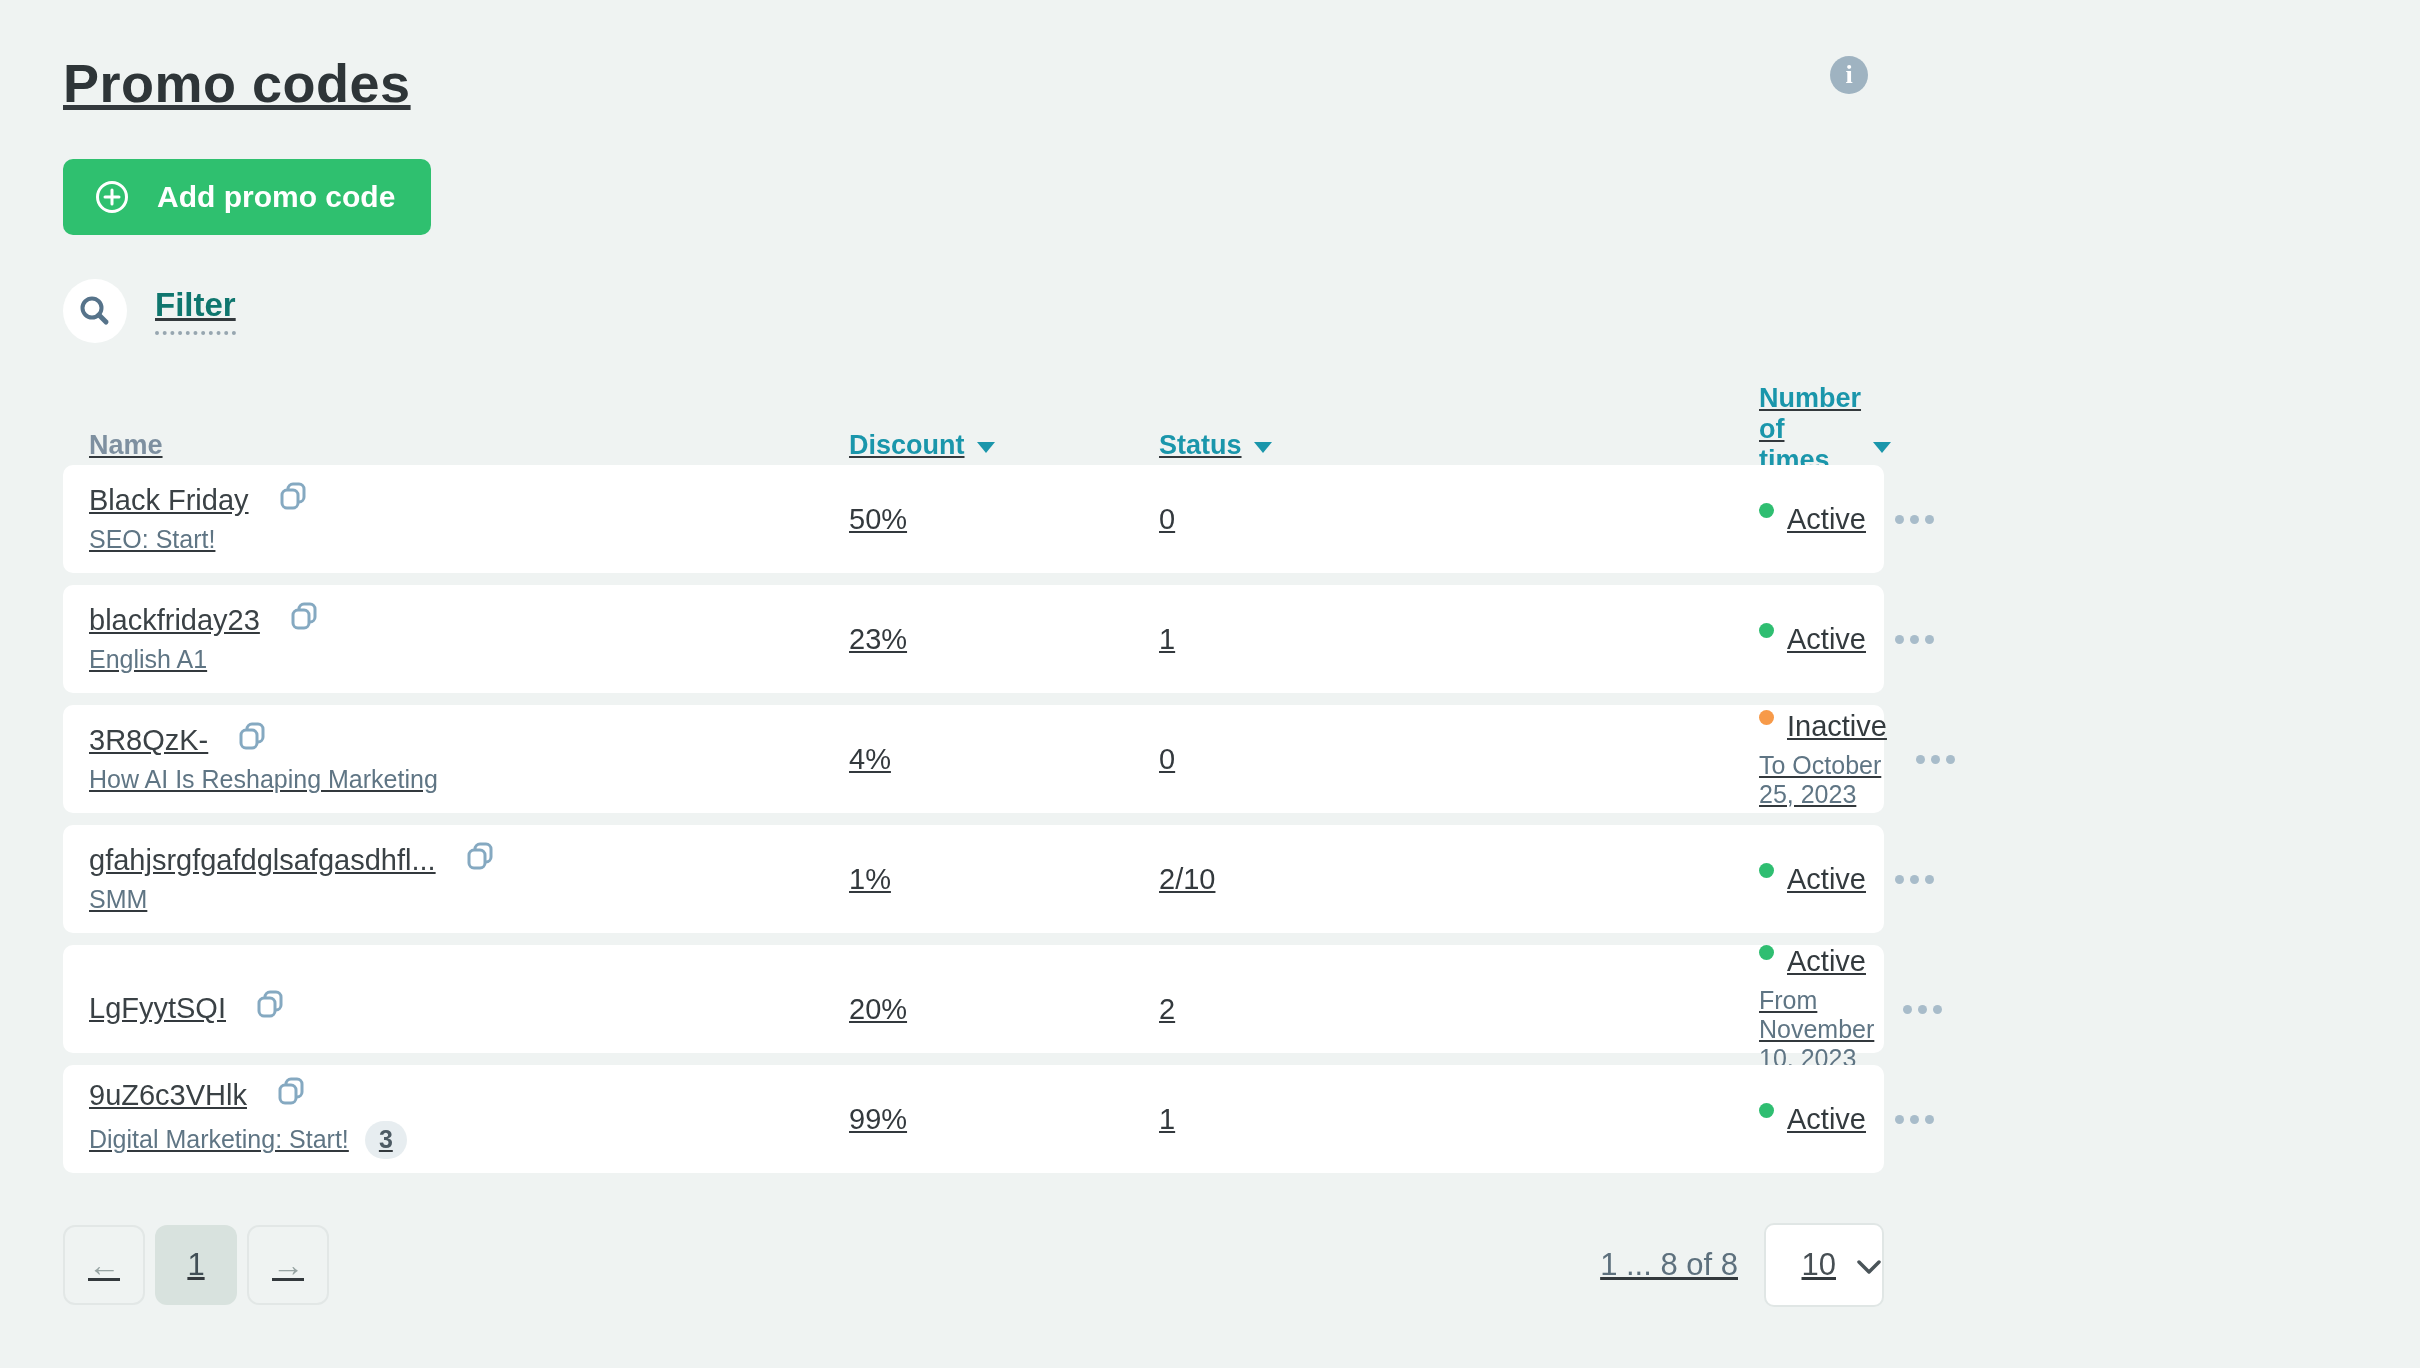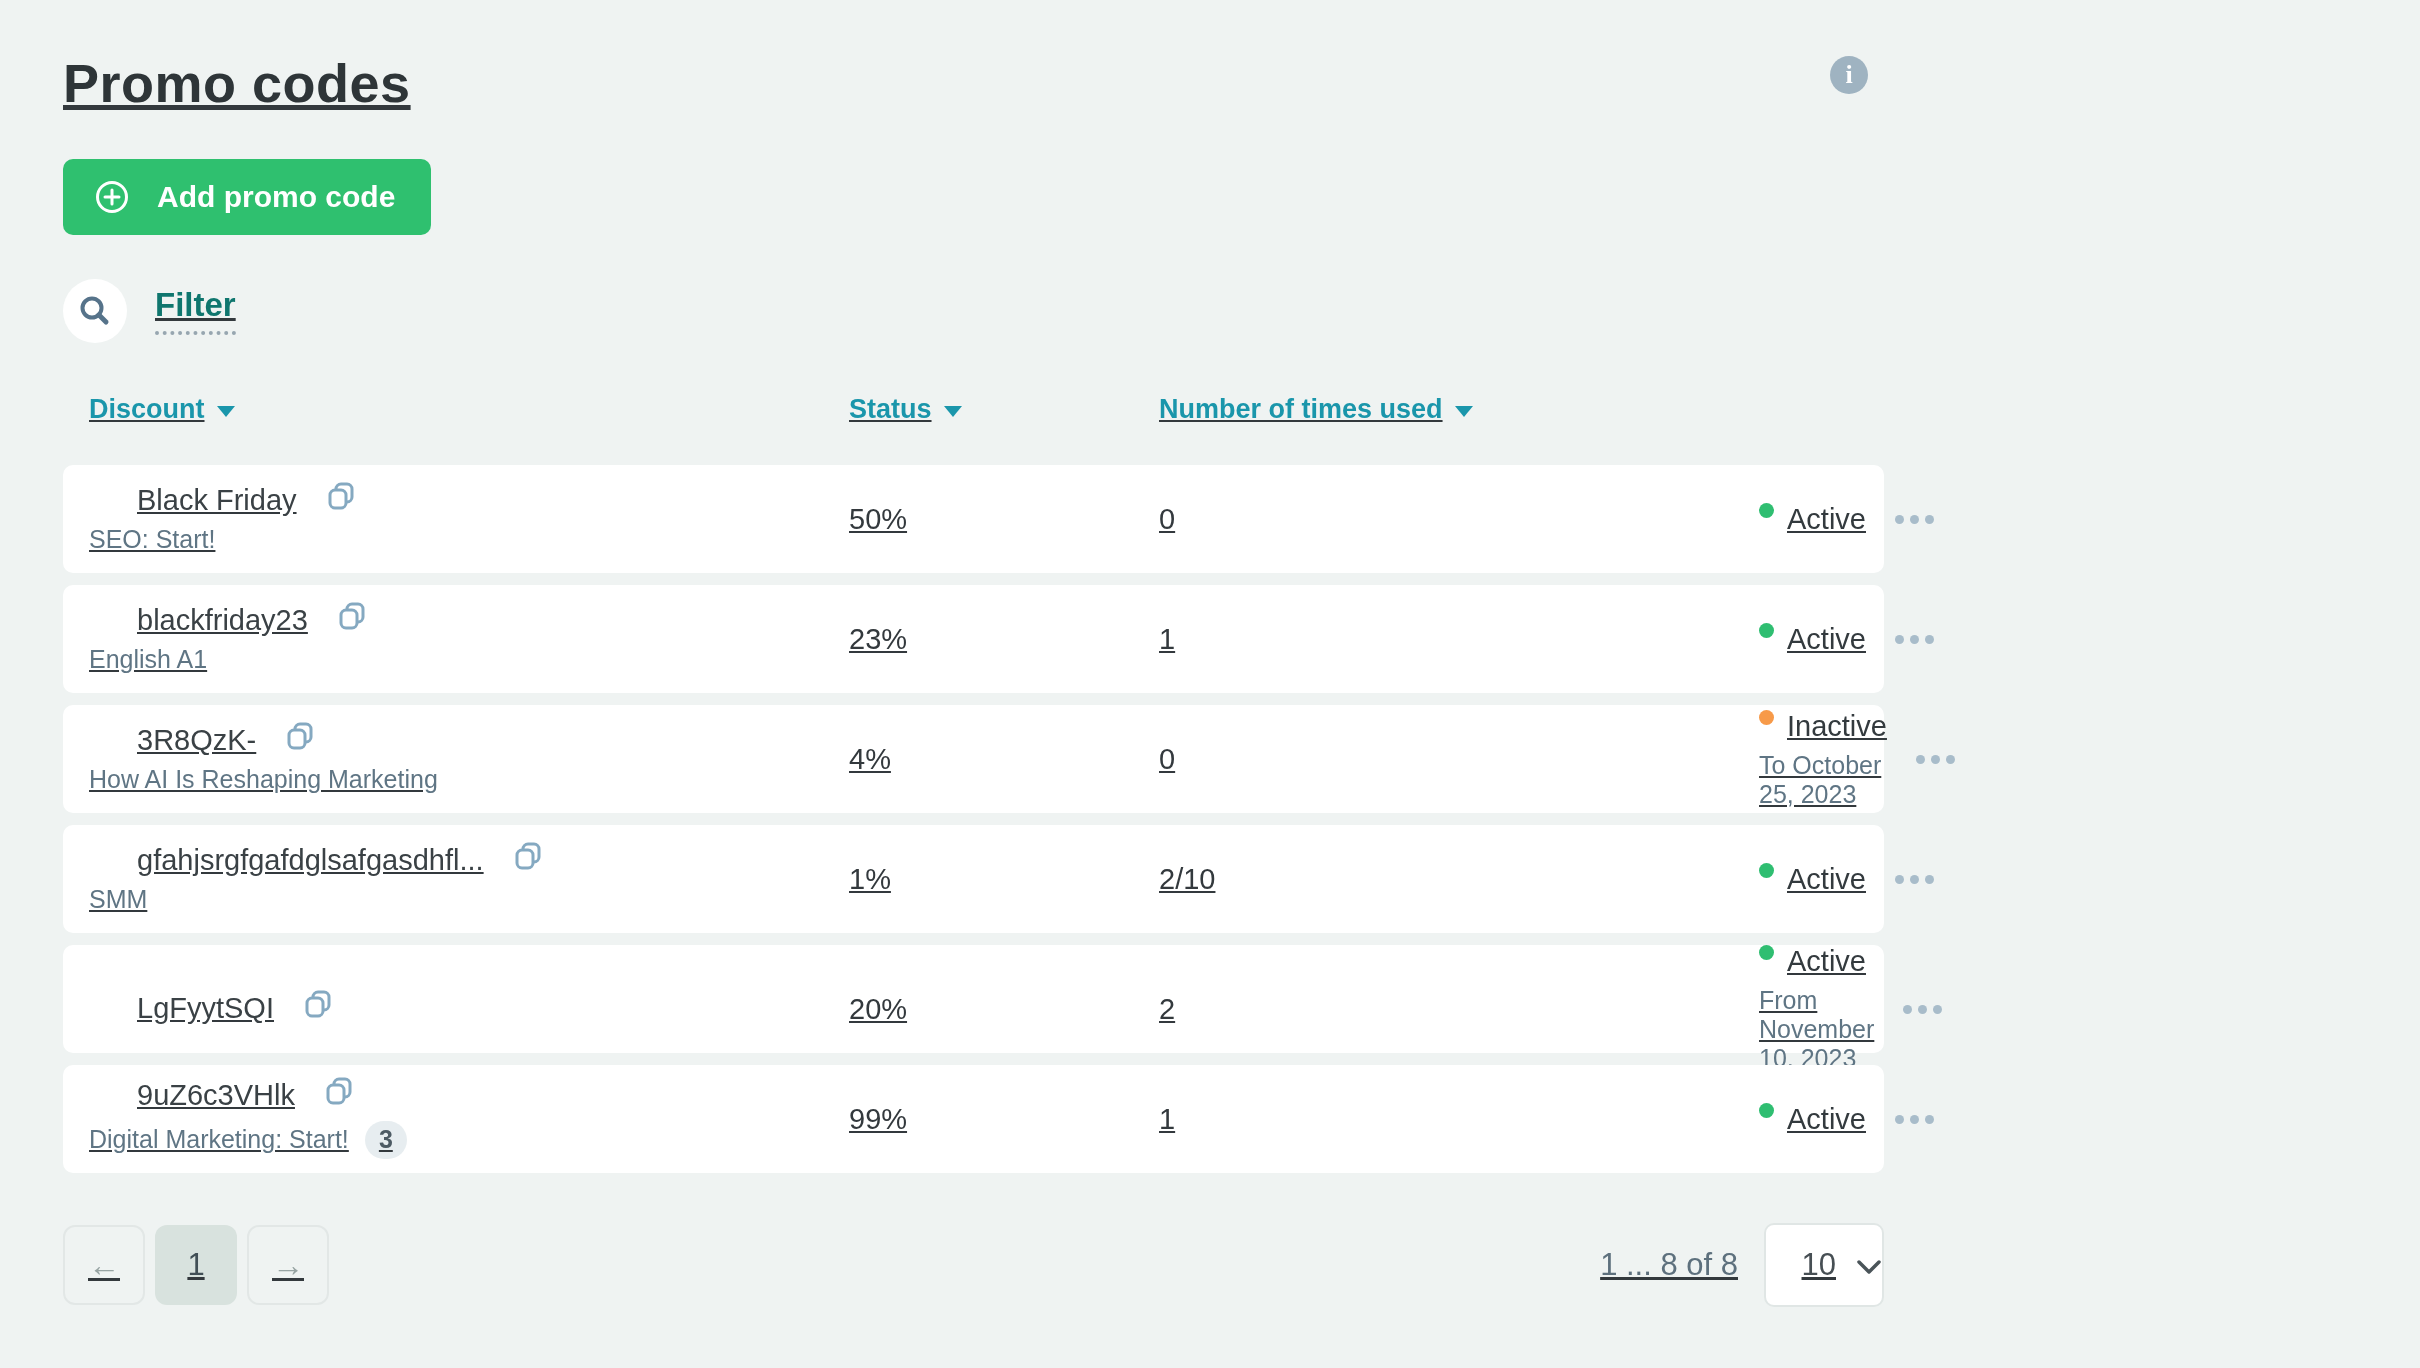--- a/index.html
+++ b/index.html
@@ -59,21 +59,21 @@
   .th.sortable { color: #1a96ab; cursor: pointer; }
   .caret-down {
     width: 0; height: 0; border-left: 9px solid transparent; border-right: 9px solid transparent;
     border-top: 11px solid #1a96ab; margin-top: 4px;
   }
 
   .tbody { margin-top: 30px; display: flex; flex-direction: column; gap: 12px; }
   .trow { background: #ffffff; border-radius: 10px; height: 108px; }
 
   .cell-name { display: flex; flex-direction: column; justify-content: center; gap: 8px; }
-  .name-line { display: flex; align-items: flex-start; gap: 30px; margin-left: 48px; }
+  .name-line { display: flex; align-items: flex-start; gap: 30px; }
   .promo-name { font-size: 29px; color: #3a4145; line-height: 1.15; }
   .copy-btn { background: none; border: none; padding: 0; cursor: pointer; line-height: 0; margin-top: -2px; }
   .subtitle-line { display: flex; align-items: center; gap: 16px; }
   .promo-subtitle { font-size: 25px; color: #5f7584; }
   .badge {
     min-width: 42px; height: 38px; padding: 0 12px; border-radius: 19px;
     background: #e7edf0; color: #4d5b64; font-size: 25px; font-weight: 700;
     display: inline-flex; align-items: center; justify-content: center;
   }
 
@@ -138,20 +138,23 @@
     <div class="filter-circle">
       <svg width="34" height="34" viewBox="0 0 34 34">
         <circle cx="14" cy="14" r="9.5" fill="none" stroke="#56738a" stroke-width="4"></circle>
         <line x1="21" y1="21" x2="28" y2="28" stroke="#56738a" stroke-width="5" stroke-linecap="round"></line>
       </svg>
     </div>
     <span class="filter-label">Filter</span>
   </div>
 
   <div class="thead">
+    <div class="th">
+      <span>Name</span>
+    </div>
     <div class="th sortable">
       <span>Discount</span>
       <span class="caret-down"></span>
     </div>
     <div class="th sortable">
       <span>Status</span>
       <span class="caret-down"></span>
     </div>
     <div class="th sortable">
       <span>Number of times used</span>

